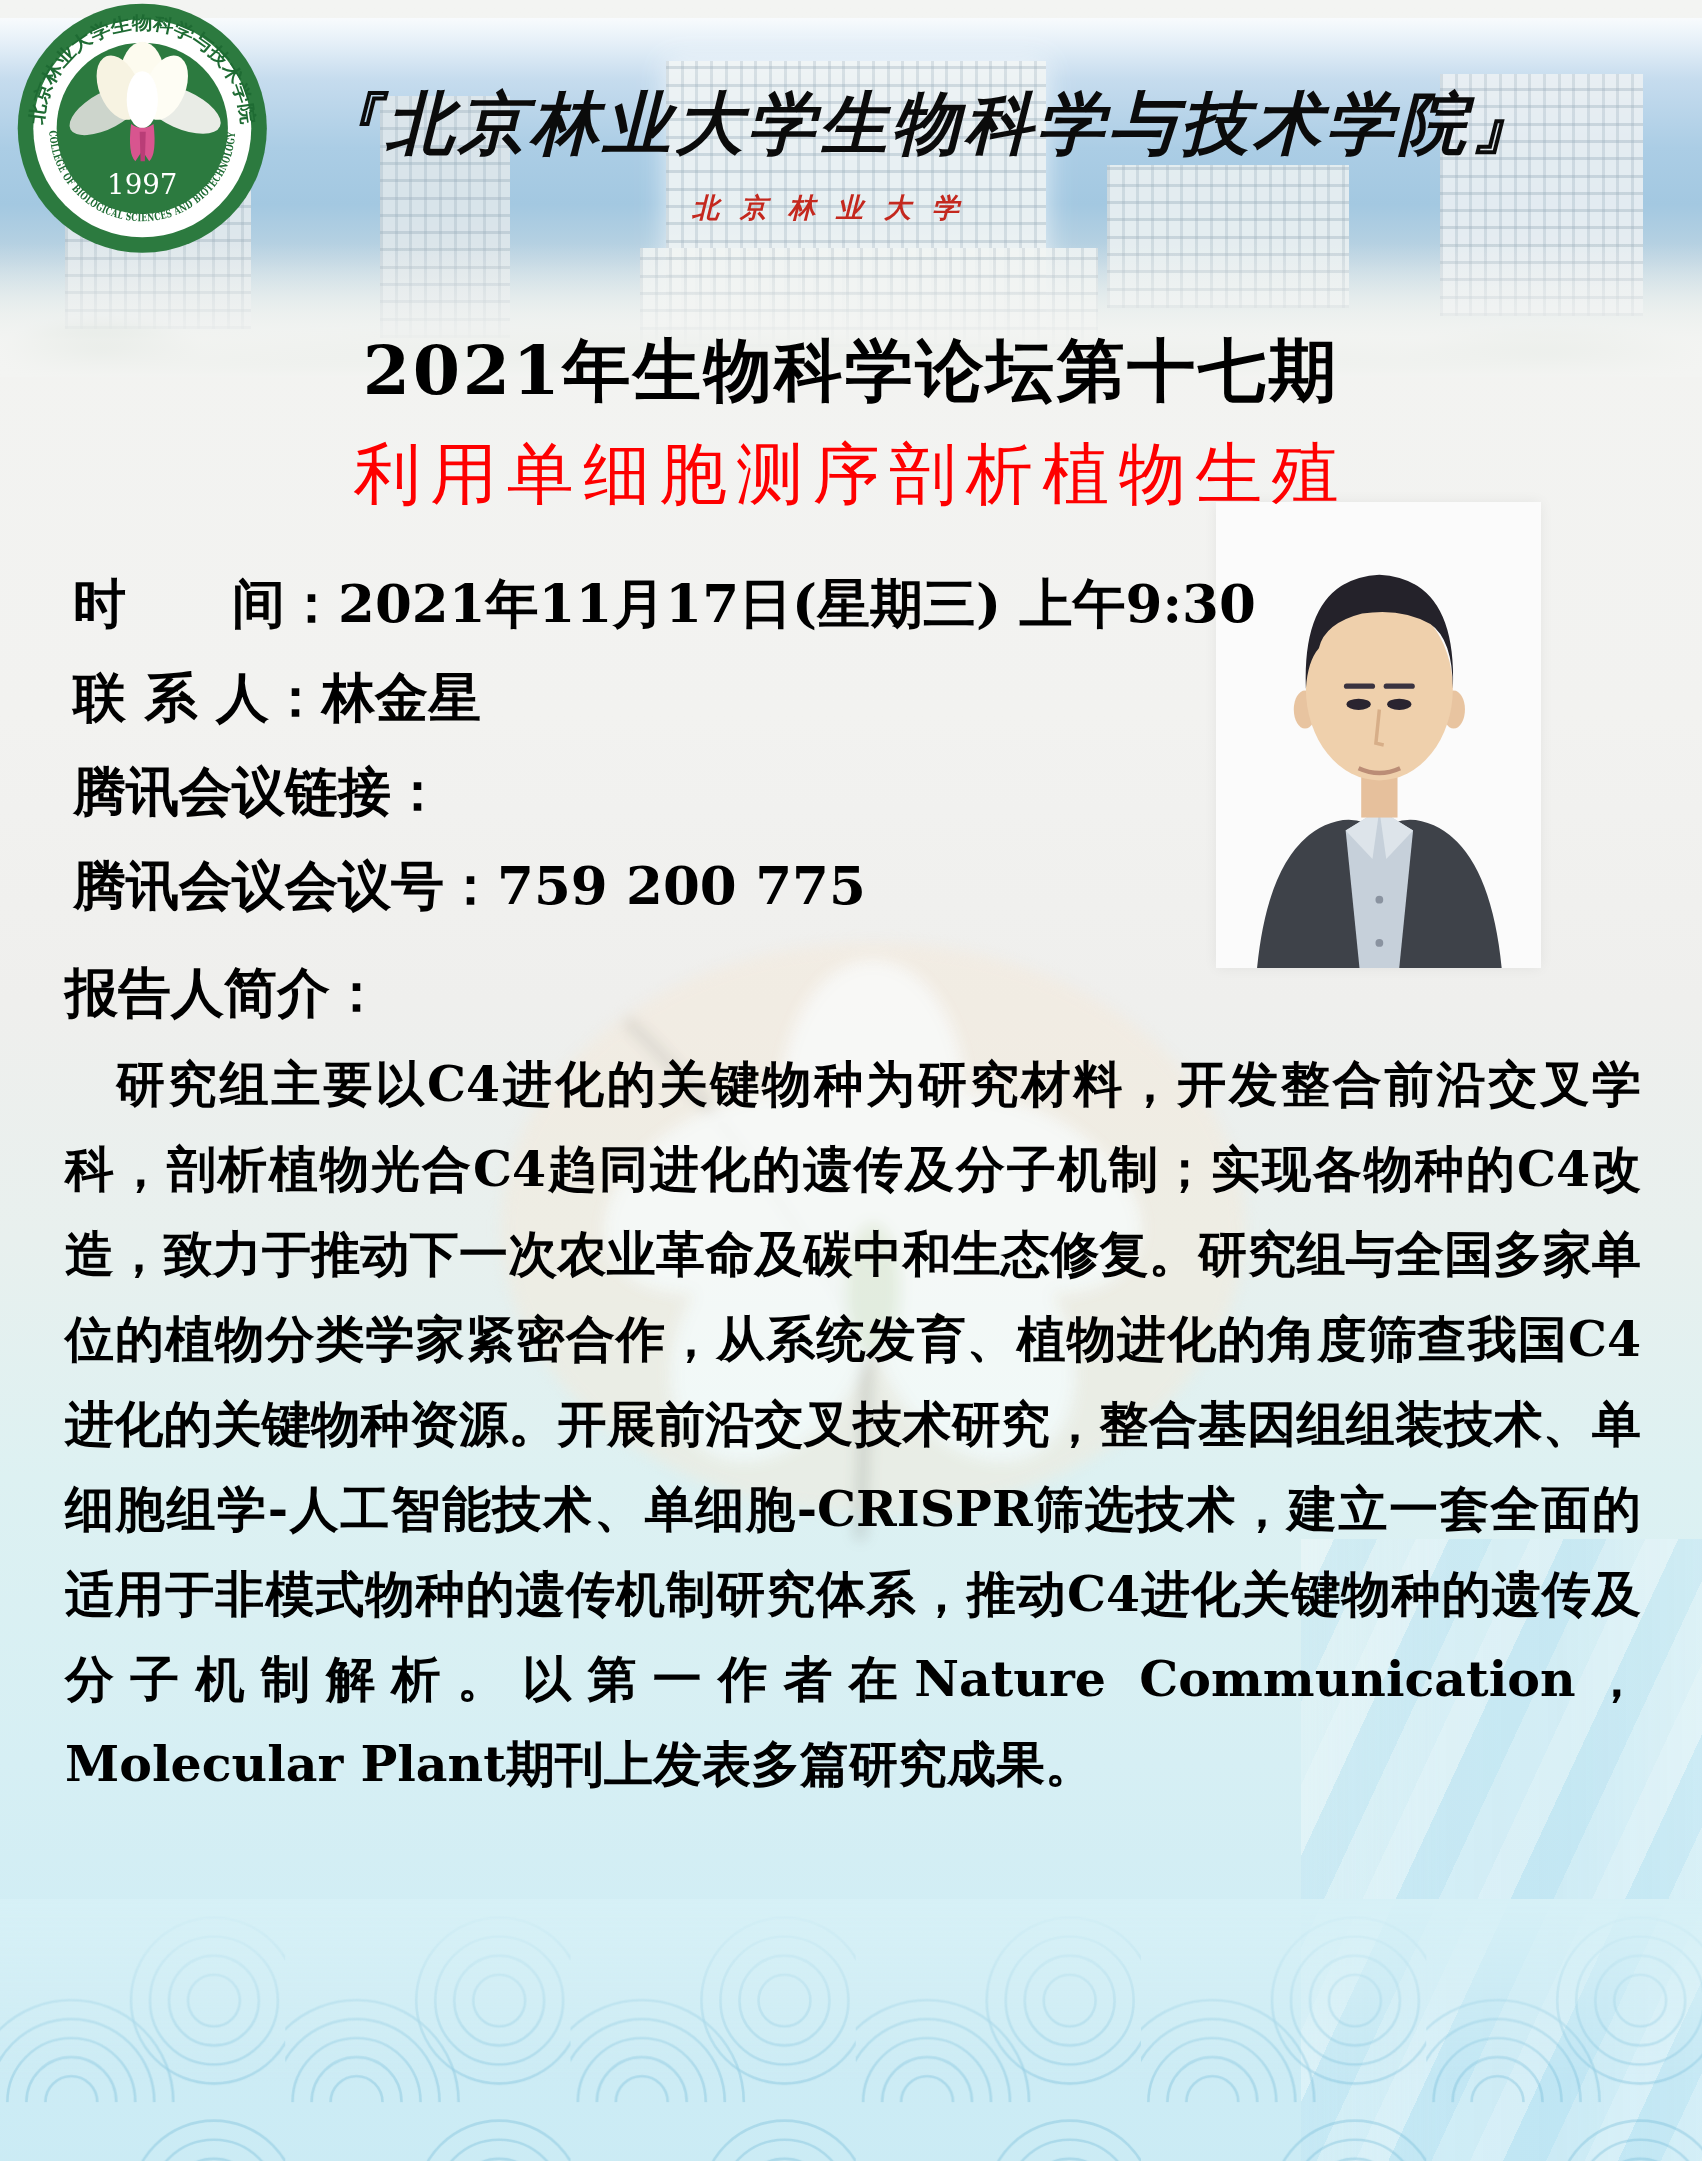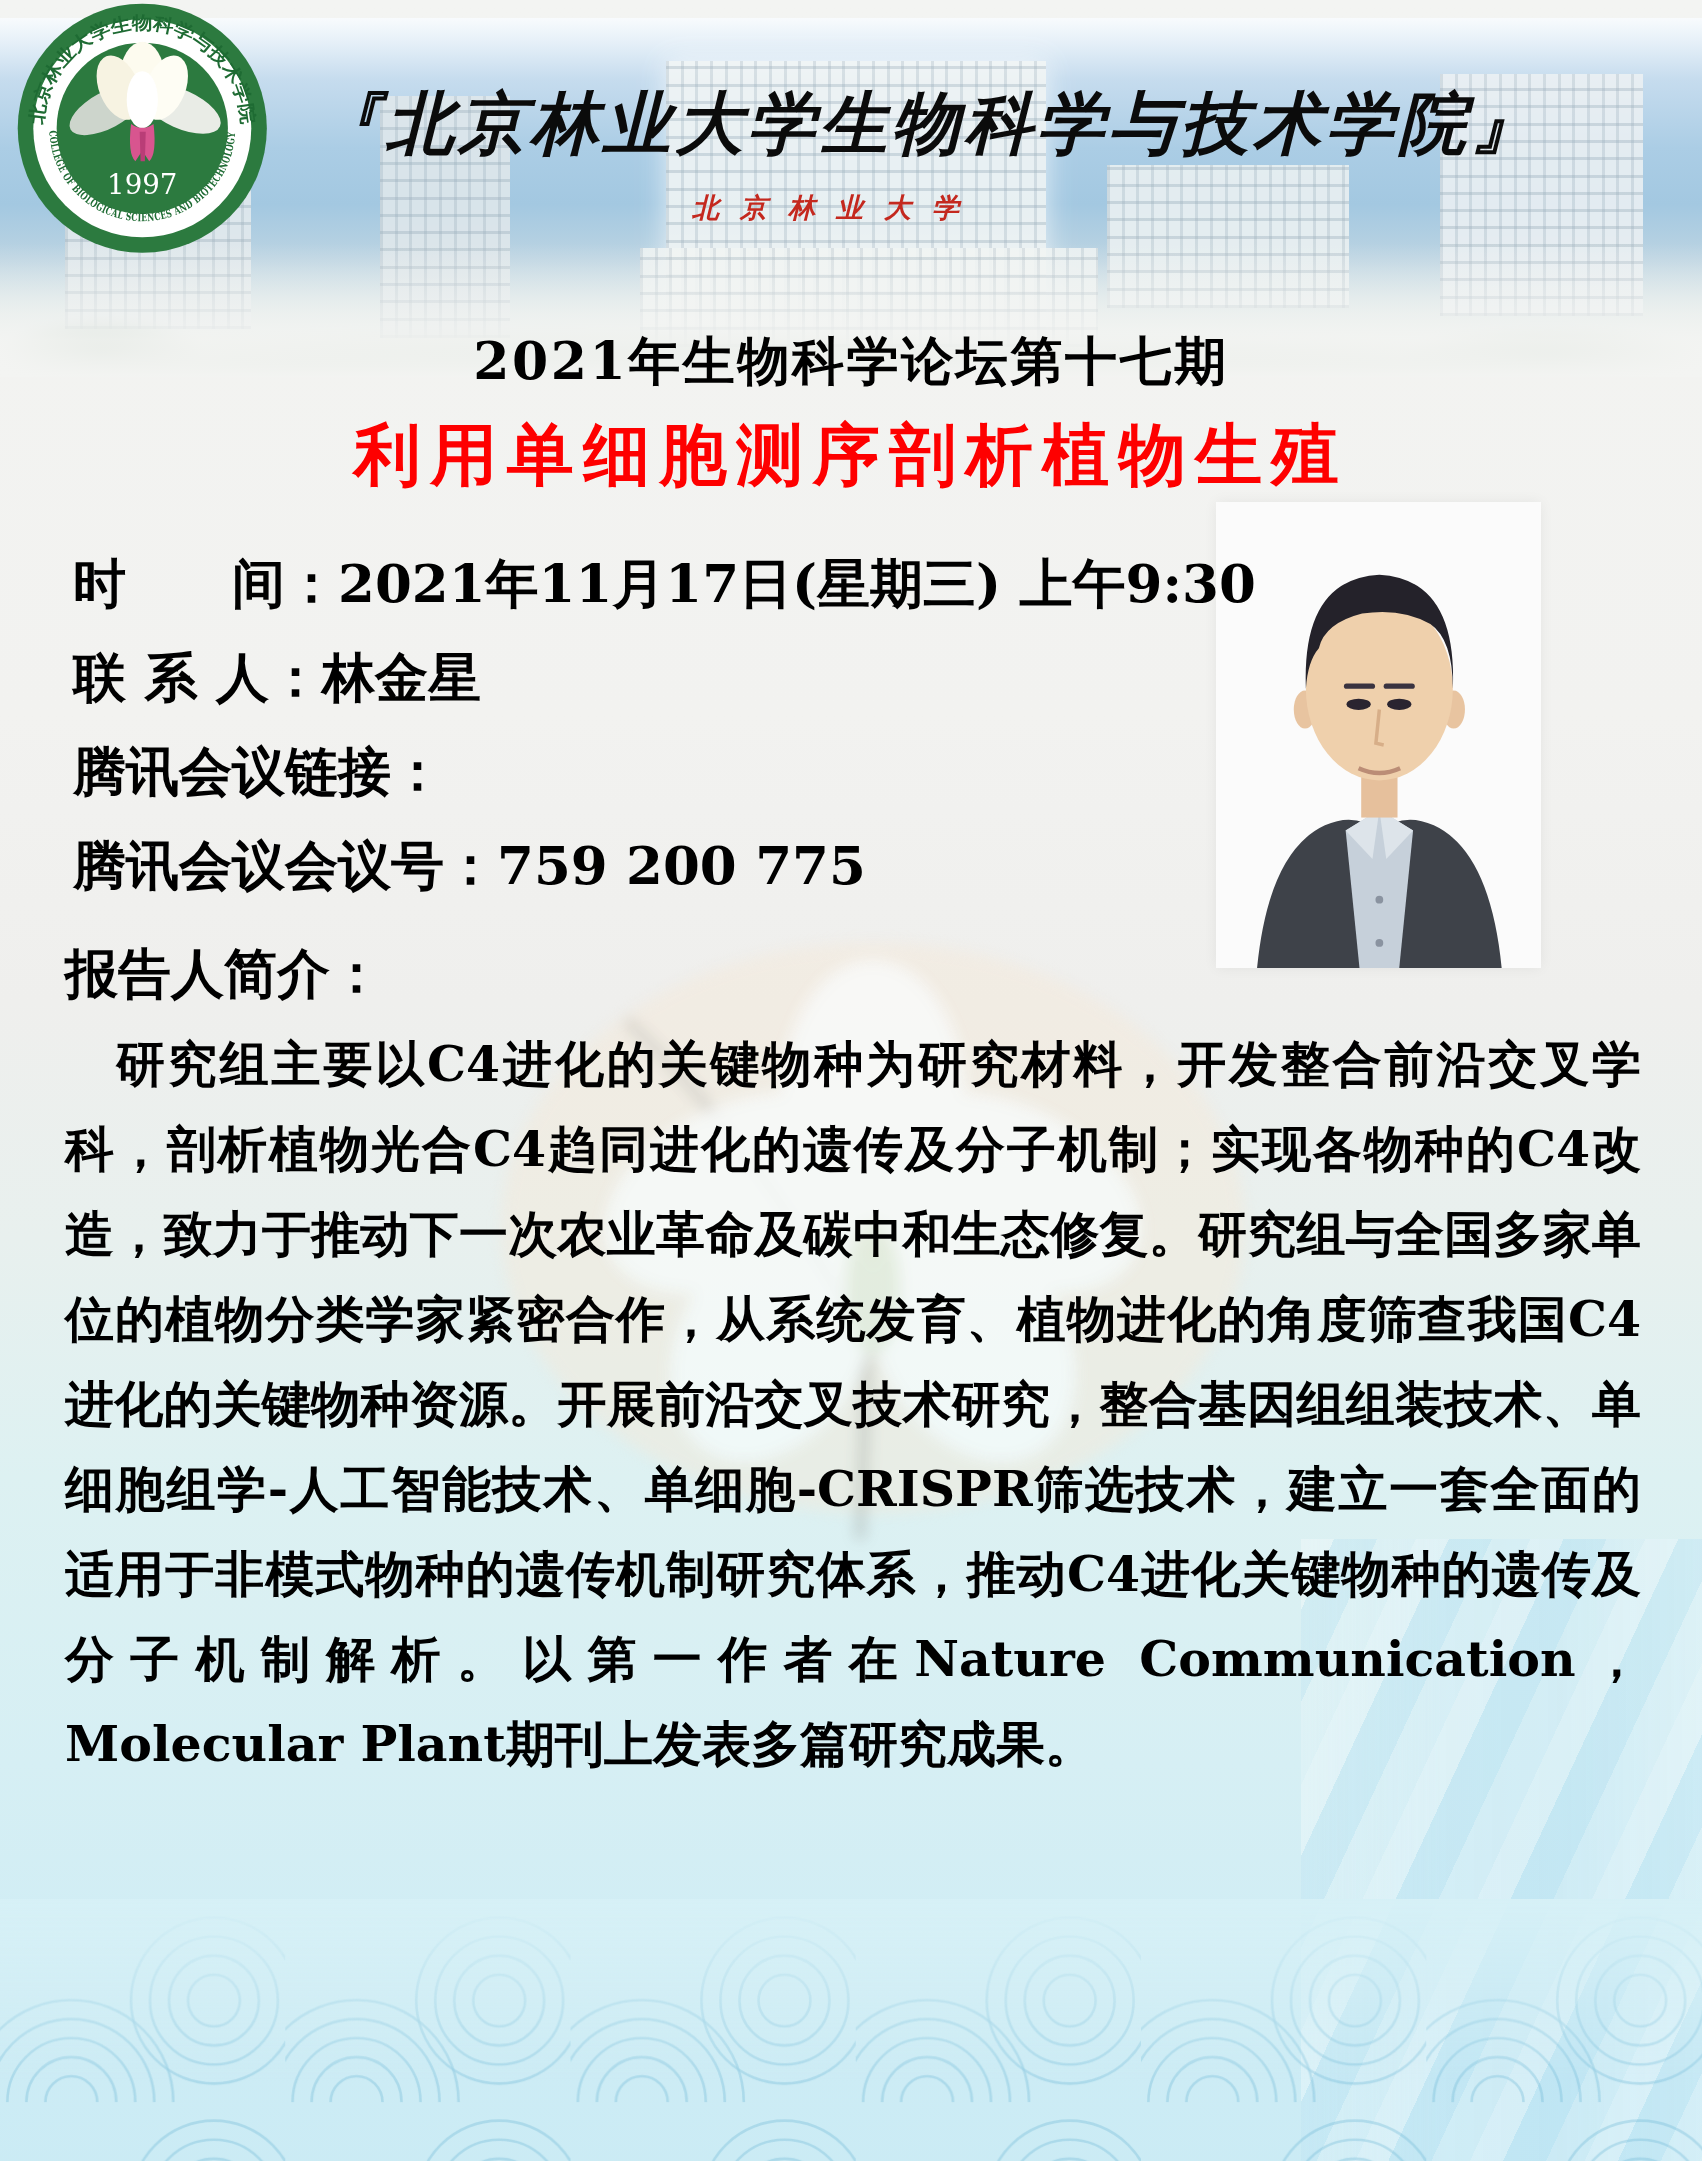--- a/index.html
+++ b/index.html
@@ -78,25 +78,25 @@
   }
   
   .wave-zone{position:absolute;left:0;bottom:0;width:1702px;height:484px;z-index:0;}
   .wave-zone svg{display:block;width:100%;height:100%;opacity:.55;}
   .wave-fade{position:absolute;left:0;top:0;width:100%;height:182px;
     background:linear-gradient(180deg, rgba(214,240,246,1), rgba(214,240,246,0));}
   
   .content{position:relative;z-index:2;}
   .forum-title{
     margin:329px 0 0 0;text-align:center;
-    font-size:52px;font-weight:900;letter-spacing:2.6px;line-height:1.22;white-space:nowrap;
+    font-size:68px;font-weight:900;letter-spacing:2.6px;line-height:1.22;white-space:nowrap;
   }
   .lecture-title{
     margin:22.5px 0 0 0;text-align:center;color:#fe0000;
-    font-size:67px;font-weight:700;letter-spacing:9.5px;line-height:1.2;white-space:nowrap;
+    font-size:67px;font-weight:400;letter-spacing:9.5px;line-height:1.2;white-space:nowrap;
   }
   .info{margin:41px 0 0 73px;font-weight:bold;}
   .info-line{font-size:53px;line-height:94px;white-space:nowrap;}
   .info-label{font-weight:bold;}
   .plain-url{font-size:52px;text-decoration:none;color:#000;}
   .bio-heading{margin:15.6px 0 0 65px;font-size:53px;line-height:91px;font-weight:bold;}
   .bio-para{
     margin:3.5px 61px 0 65px;text-align:justify;
     font-size:49px;line-height:85px;font-weight:bold;text-indent:51px;
   }

